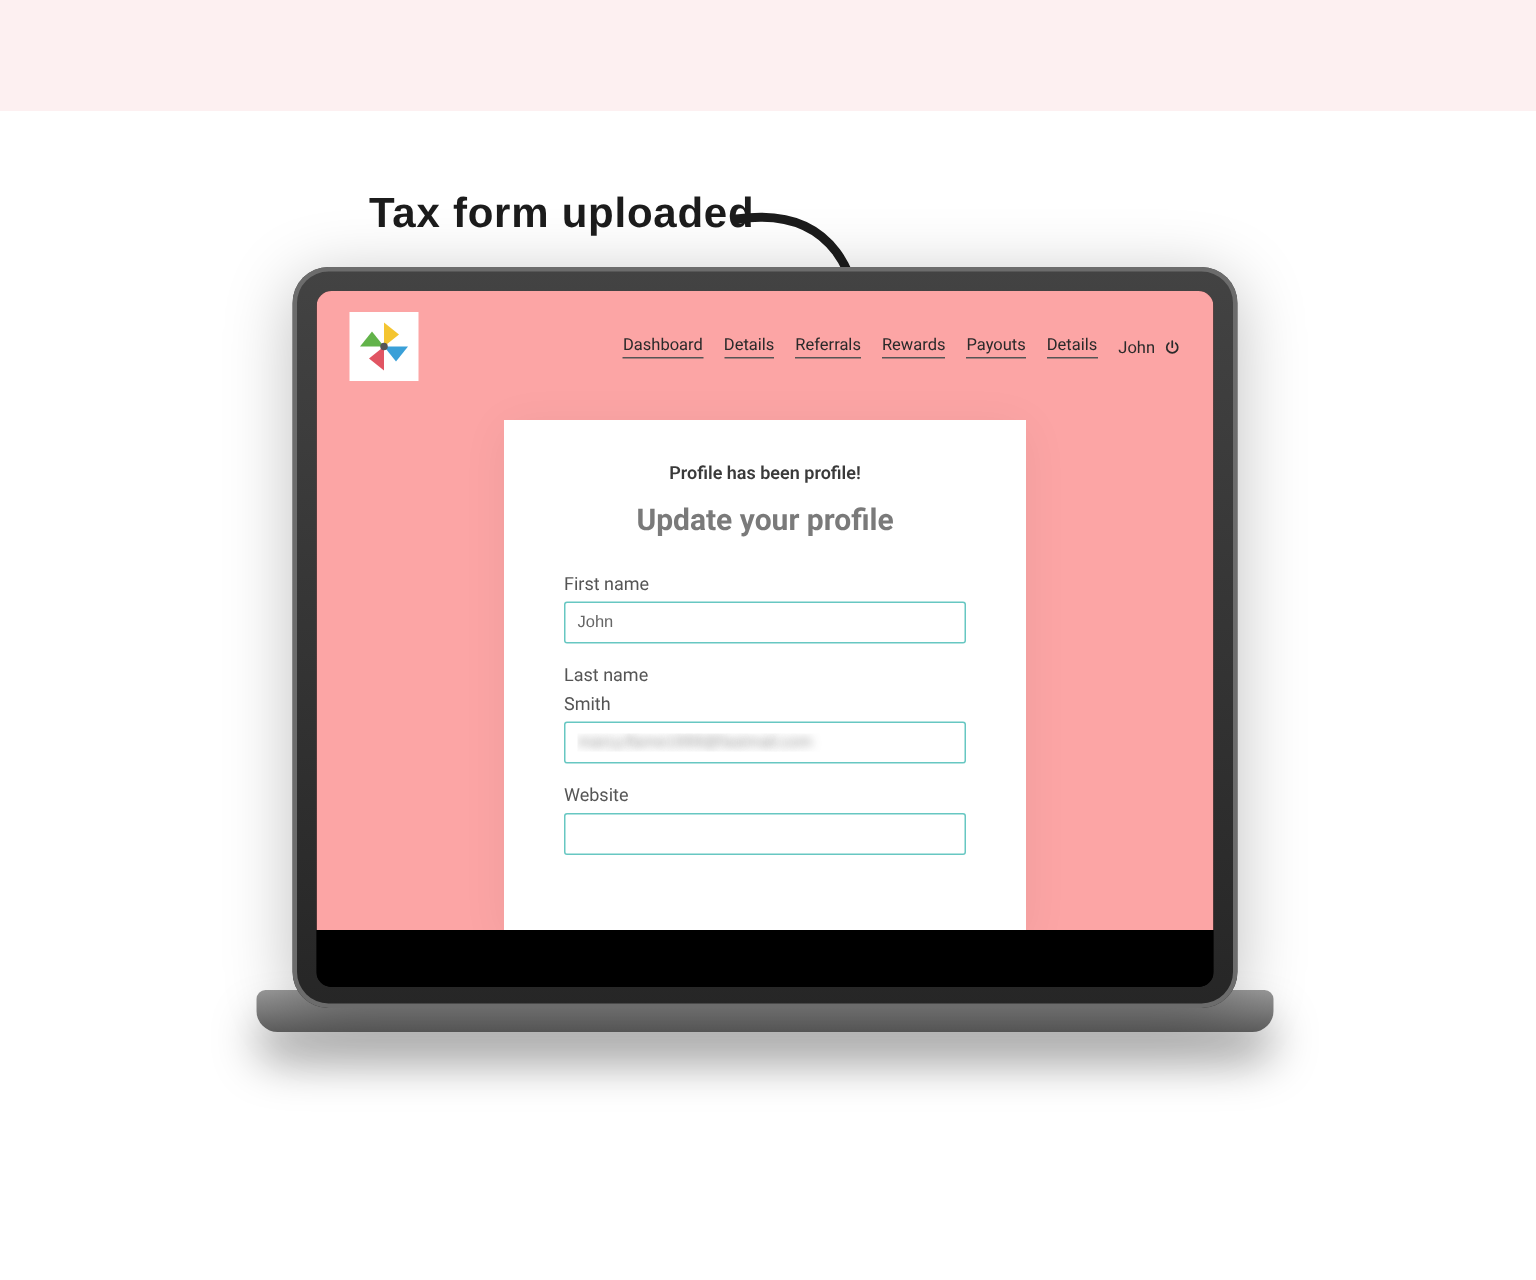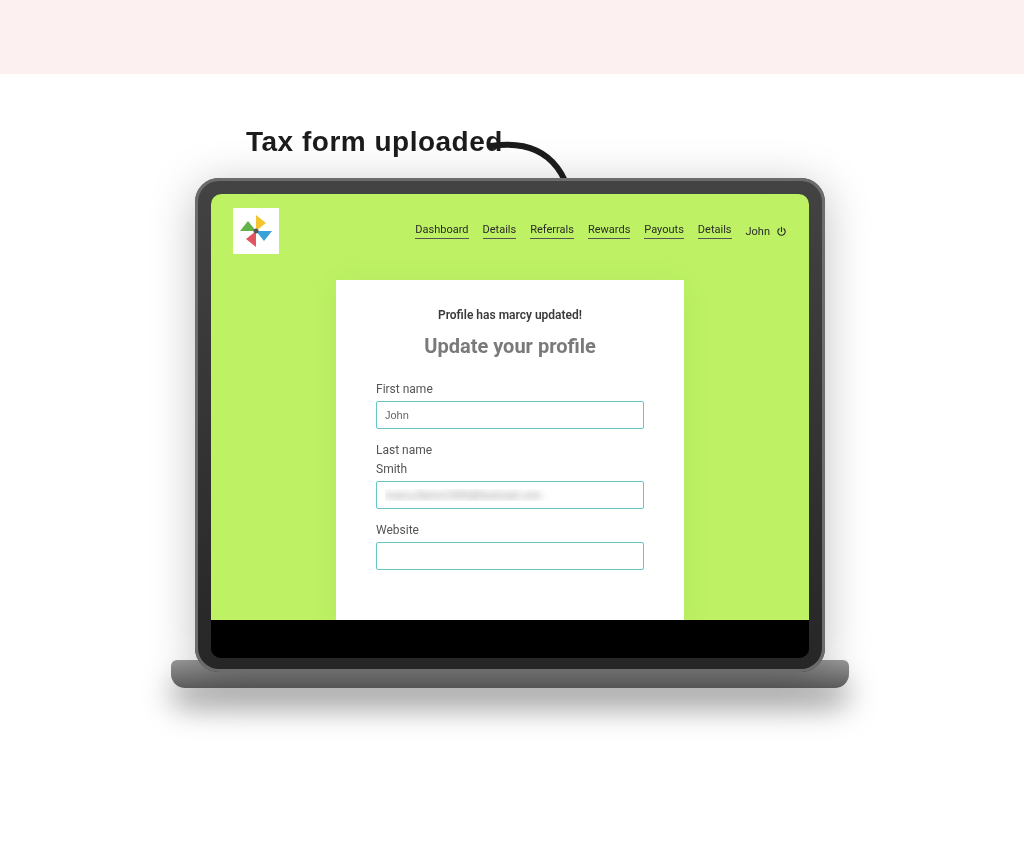--- a/index.html
+++ b/index.html
@@ -70,21 +70,21 @@
     width: 100px; height: 10px;
     background: #7f7f7f;
     border-bottom-left-radius: 8px;
     border-bottom-right-radius: 8px;
   }
 
   
   .app {
     position: absolute;
     top:0; left:0; right:0; height: 426px; 
-    background: #bef264;
+    background: #fca5a5;
     overflow: hidden;
   }
 
   .app-header {
     display: flex;
     align-items: center;
     justify-content: space-between;
     padding: 14px 22px 8px 22px;
   }
 
@@ -215,21 +215,21 @@
                 <svg width="11" height="11" viewBox="0 0 24 24" fill="none" stroke="#2a2a2a" stroke-width="2.5" stroke-linecap="round">
                   <path d="M12 3v9"></path>
                   <path d="M7 6a8 8 0 1 0 10 0"></path>
                 </svg>
               </span>
             </span>
           </div>
         </div>
 
         <div class="card">
-          <div class="status-msg">Profile has marcy updated!</div>
+          <div class="status-msg">Profile has been profile!</div>
           <div class="card-title">Update your profile</div>
 
           <div class="field-label">First name</div>
           <input class="field-input" value="John" style="">
 
           <div class="field-label">Last name</div>
 
           <div class="field-label">Smith</div>
           <input class="field-input blurred" value="marcy.flame1999@fastmail.com" style="">
 

